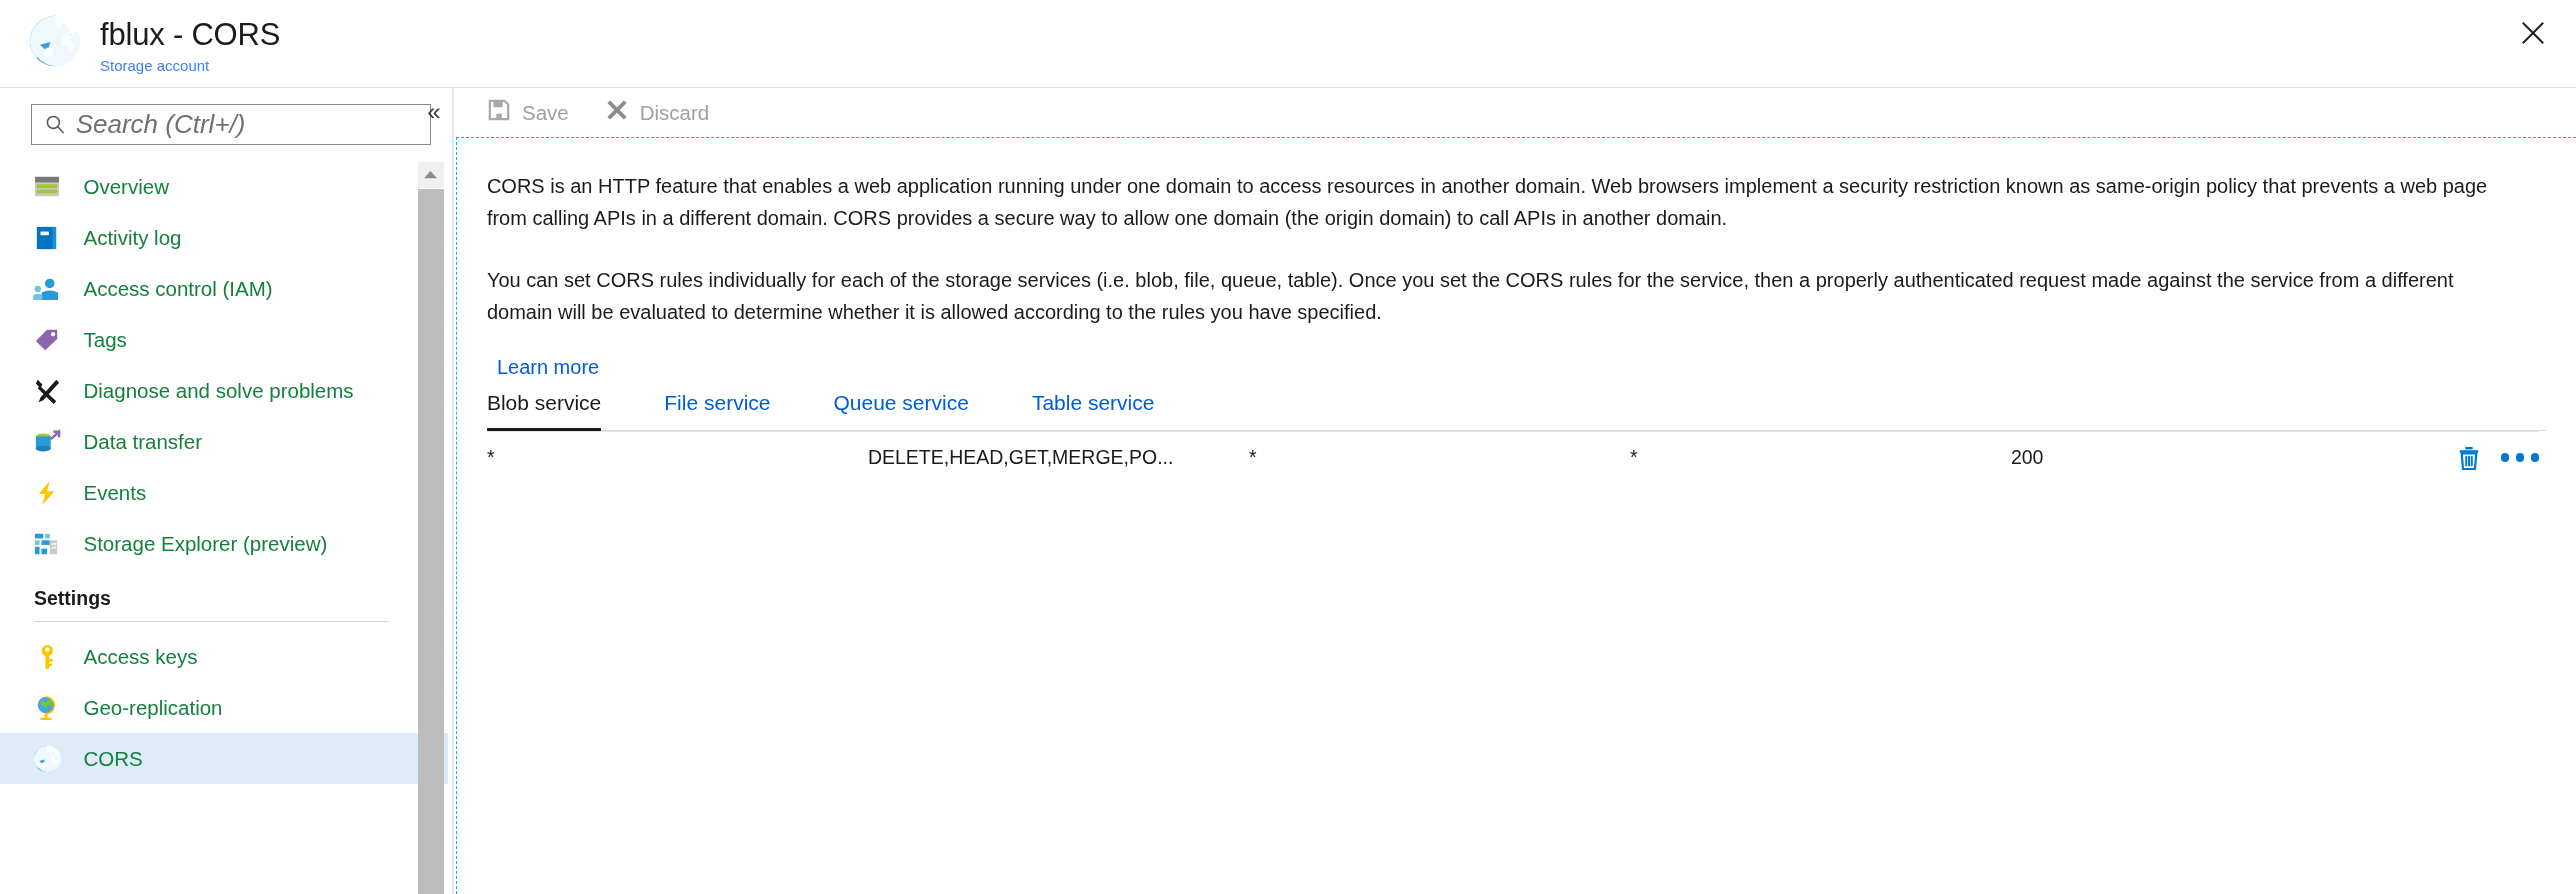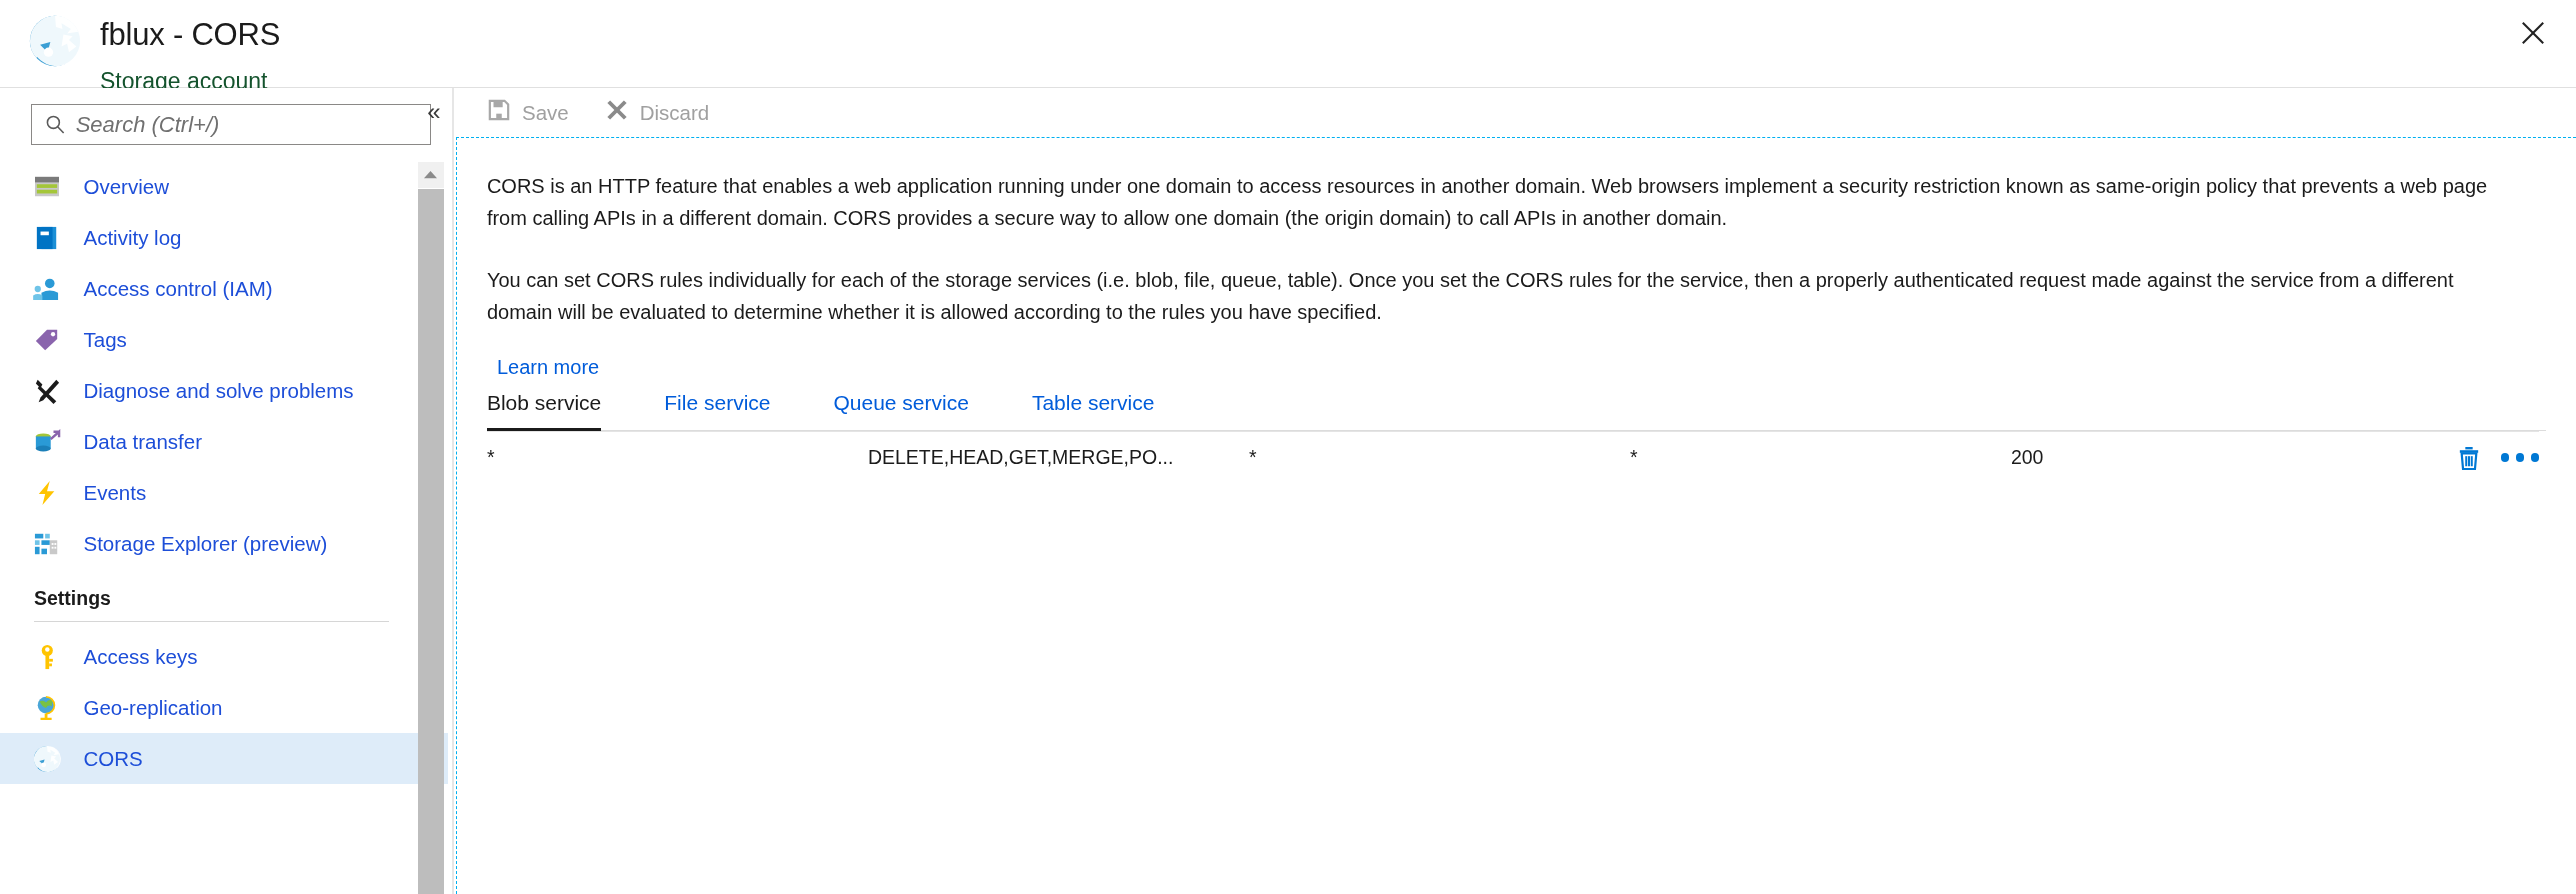--- a/index.html
+++ b/index.html
@@ -18,21 +18,21 @@
   }
   .header-icon {
     position: absolute; left: 28px; top: 14px; width: 54px; height: 54px;
   }
   .header-titles { position: absolute; left: 100px; top: 16px; }
   .header-title {
     font-size: 31px; color: #1b1b1b; font-weight: 400; letter-spacing: -0.2px;
     line-height: 37px; white-space: nowrap;
   }
   .header-subtitle {
-    font-size: 23px; color: #14532d; line-height: 24px; margin-top: 16px;
+    font-size: 15px; color: #3b82f6; line-height: 24px; margin-top: 1px;
     white-space: nowrap;
   }
   .close-btn {
     position: absolute; right: 16.7px; top: 7.4px; width: 52px; height: 52px;
     display: flex; align-items: center; justify-content: center; cursor: pointer;
   }
 
   
   .sidebar {
     position: absolute; left: 0; top: 88px; width: 454px; height: 806px;
@@ -40,36 +40,36 @@
   }
   .search-wrap {
     position: absolute; left: 31px; top: 16px; width: 400px; height: 41px;
     border: 0.9px solid #8a8886; background: #fff;
     display: flex; align-items: center;
   }
   .search-icon { margin-left: 13px; display:flex; align-items:center; }
   .search-input {
     border: 0; outline: 0; flex: 1; height: 37px;
     font-family: "Liberation Sans", sans-serif;
-    font-size: 22px; font-style: italic; color: #666; padding-left: 10.2px;
+    font-size: 26px; font-style: italic; color: #666; padding-left: 10.2px;
     background: transparent;
   }
   .search-input::placeholder { color: #707070; font-style: italic; }
 
   .nav { position: absolute; left: 0; top: 73px; width: 448px; }
   .nav-item {
     display: flex; align-items: center; height: 51px;
     padding-left: 31px; cursor: pointer; white-space: nowrap;
   }
   .nav-item.selected { background: #deecf9; }
   .nav-item .ico {
     width: 32px; height: 32px; flex: 0 0 32px;
     display: flex; align-items: center; justify-content: center; margin-right: 20.5px;
   }
-  .nav-label { font-size: 20.5px; color: #1d4ed8; line-height: 26px; }
+  .nav-label { font-size: 20.5px; color: #15803d; line-height: 26px; }
 
   .nav-section {
     margin-top: 18px; padding-left: 34px; padding-right: 37px;
   }
   .nav-section-title {
     font-size: 19.5px; font-weight: bold; color: #1b1b1b; padding-bottom: 11px;
   }
   .nav-section-rule { height: 0.9px; background: #d6d6d6; width: 355px; }
 
   

